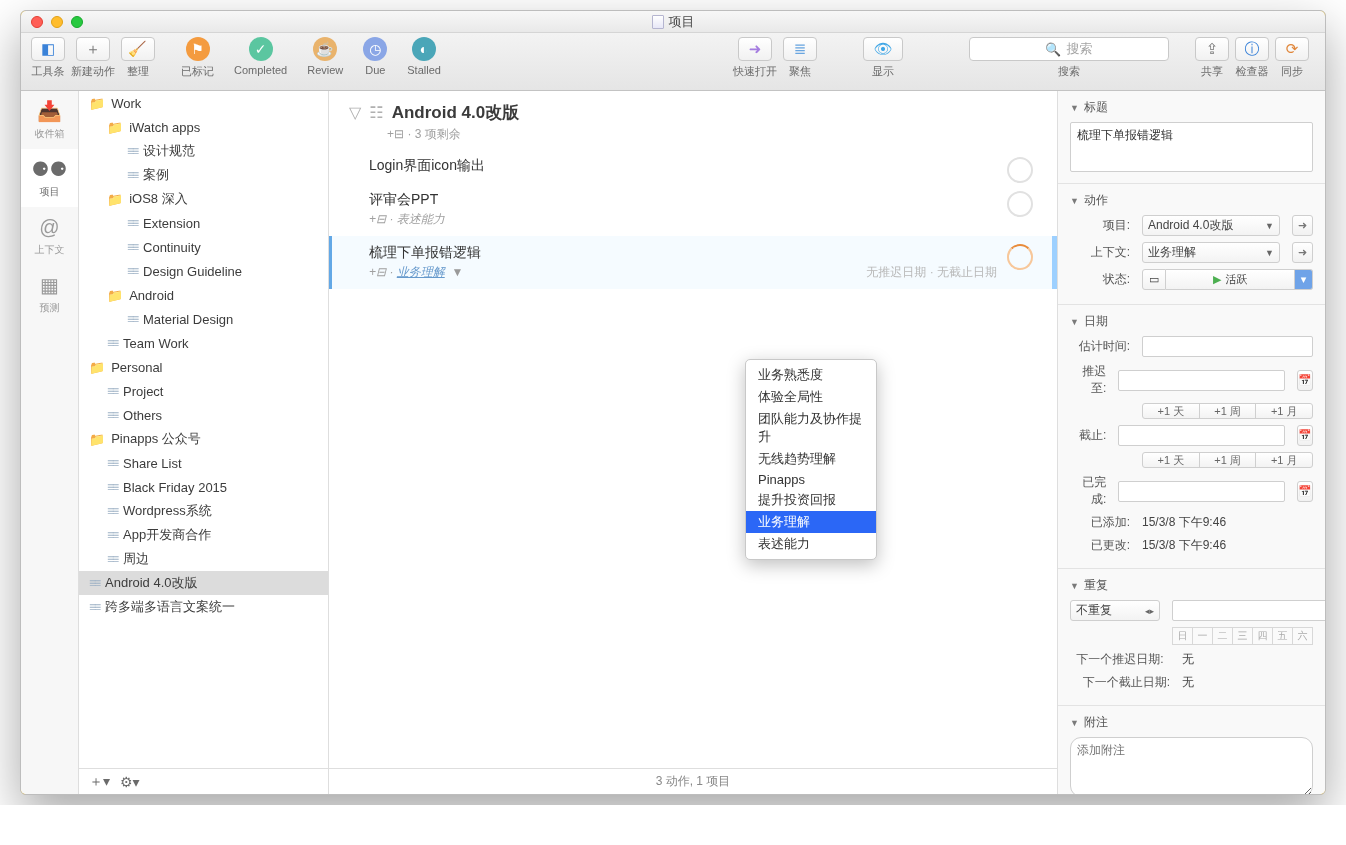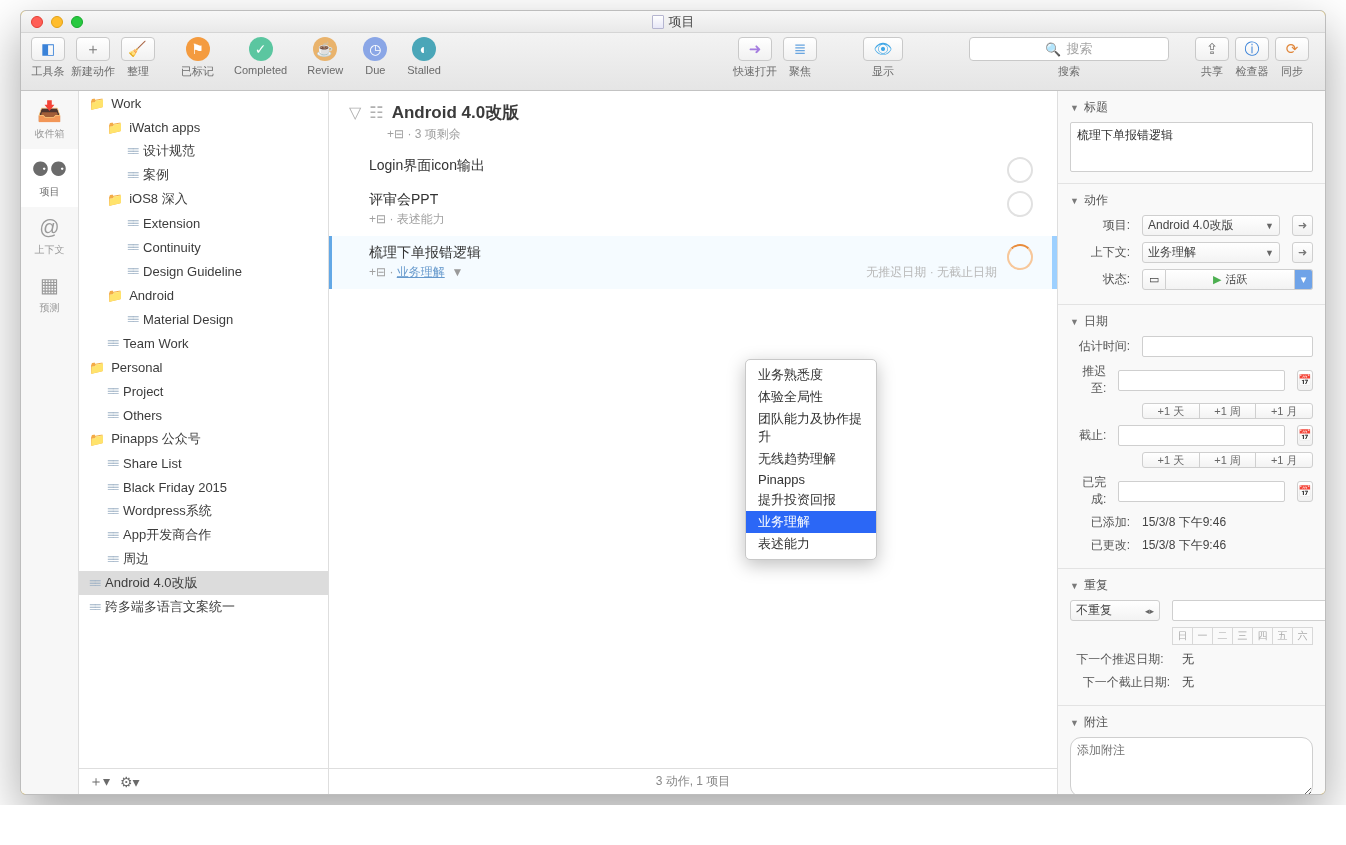--- a/index.html
+++ b/index.html
@@ -38,21 +38,21 @@
 .indent2{padding-left:48px;}
 .side-foot{height:26px;border-top:1px solid #dedede;display:flex;align-items:center;gap:10px;padding:0 10px;color:#6b6b6b;font-size:14px;}
 .main{flex:1;display:flex;flex-direction:column;position:relative;background:#fff;}
 .main-head{padding:10px 20px 6px 20px;border-bottom:0;}
 .mh-row{display:flex;align-items:center;gap:8px;}
 .mh-title{font-size:17px;font-weight:600;color:#3b3b3b;}
 .mh-meta{font-size:12px;color:#a0a0a0;margin-left:38px;margin-top:2px;}
 .task-list{flex:1;overflow-y:auto;}
 .task{padding:8px 20px 8px 40px;position:relative;}
 .task-title{font-size:14px;color:#333;}
-.task-meta{font-size:12px;color:#a0a0a0;margin-top:2px;}
+.task-meta{font-size:12px;color:#a0a0a0;margin-top:2px;font-style:italic;}
 .task-circle{position:absolute;right:24px;top:8px;width:26px;height:26px;border:2.5px solid #e1e1e1;border-radius:50%;}
 .task.sel{background:#f5fbff;}
 .task.sel::before{content:'';position:absolute;left:0;top:0;bottom:0;width:3px;background:#63a8e6;}
 .task.sel::after{content:'';position:absolute;right:0;top:0;bottom:0;width:5px;background:#9dd0ff;}
 .task.sel .task-circle{border-color:#f7c79a;border-top-color:#e88b3a;}
 .context-chip{color:#6699cc;text-decoration:underline;font-size:12px;}
 .task-dates{position:absolute;right:60px;top:28px;font-size:12px;color:#b8b8b8;}
 .dropdown{position:absolute;left:416px;top:268px;width:132px;background:#fff;border:1px solid #c8c8c8;border-radius:5px;box-shadow:0 5px 18px rgba(0,0,0,0.25);padding:4px 0;z-index:100;}
 .dd-item{padding:2px 12px;font-size:13px;color:#333;cursor:pointer;}
 .dd-item.sel{background:#2b67f6;color:#fff;}

